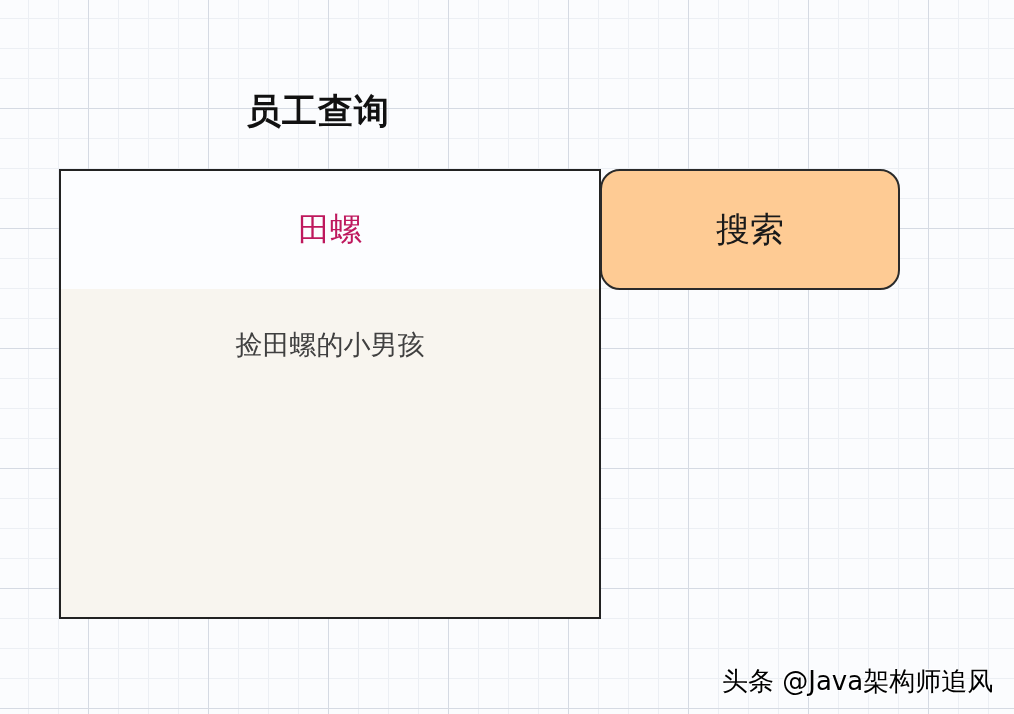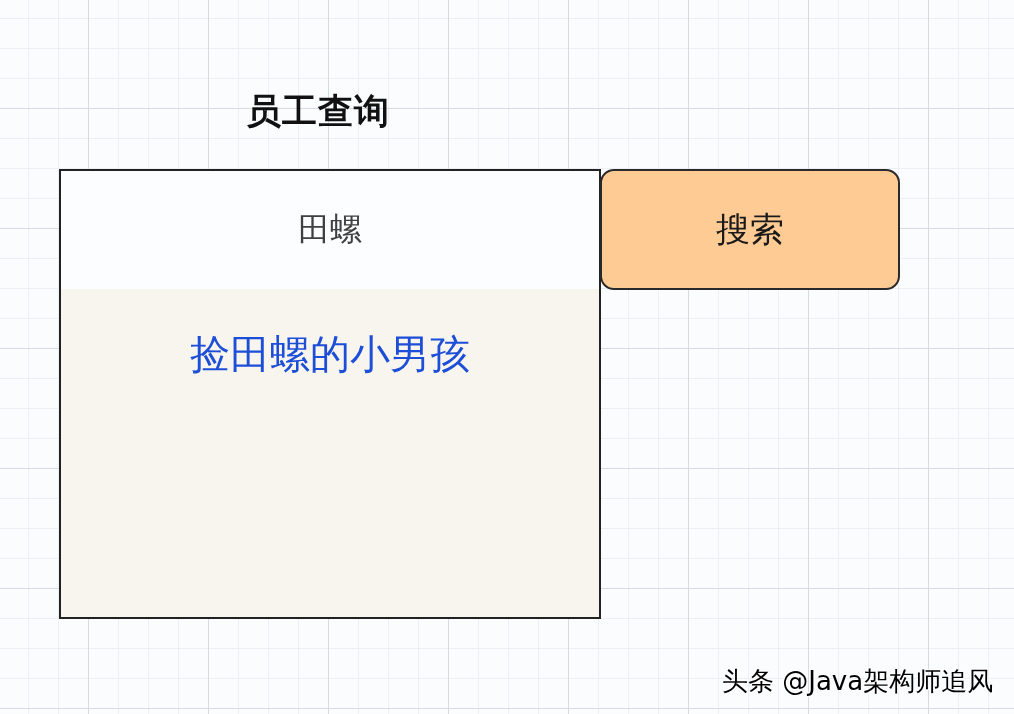--- a/index.html
+++ b/index.html
@@ -17,33 +17,33 @@
     color: #1a1a1a;
   }
   .title {
     position: absolute; left: 246px; top: 40px;
     font-size: 35px; font-weight: bold; letter-spacing: 1px; color: #111; margin-top: 48px;
   }
   .search-input {
     position: absolute; left: 59px; top: 169px; width: 538px; height: 118px;
     background: #fcfdff; border: 2px solid #222; box-sizing: content-box;
     display: flex; align-items: center; justify-content: center;
-    font-size: 32px; color: #404040;
+    font-size: 32px; color: #be185d;
   }
   .results {
     position: absolute; left: 59px; top: 289px; width: 538px; height: 328px;
     background: #f8f5ef; border: 2px solid #222; border-top: none;
   }
   .result-item {
     position: absolute; left: 0; right: 0; top: 38px; text-align: center;
-    font-size: 40px; color: #1d4ed8;
+    font-size: 27px; color: #404040;
   }
   .search-button {
     position: absolute; left: 600px; top: 169px; width: 296px; height: 117px;
-    background: #fecb94; border: 2px solid #2a2a2a; border-radius: 14px;
+    background: #fecb94; border: 2px solid #2a2a2a; border-radius: 20px;
     display: flex; align-items: center; justify-content: center;
     font-size: 34px; color: #1a1a1a; cursor: pointer;
   }
   .watermark {
     position: absolute; left: 722px; top: 664px;
     font-size: 26px; color: #000000;
     text-shadow: 1px 1px 1px #fff, -1px -1px 1px #fff;
   }
 </style>
 </head>

